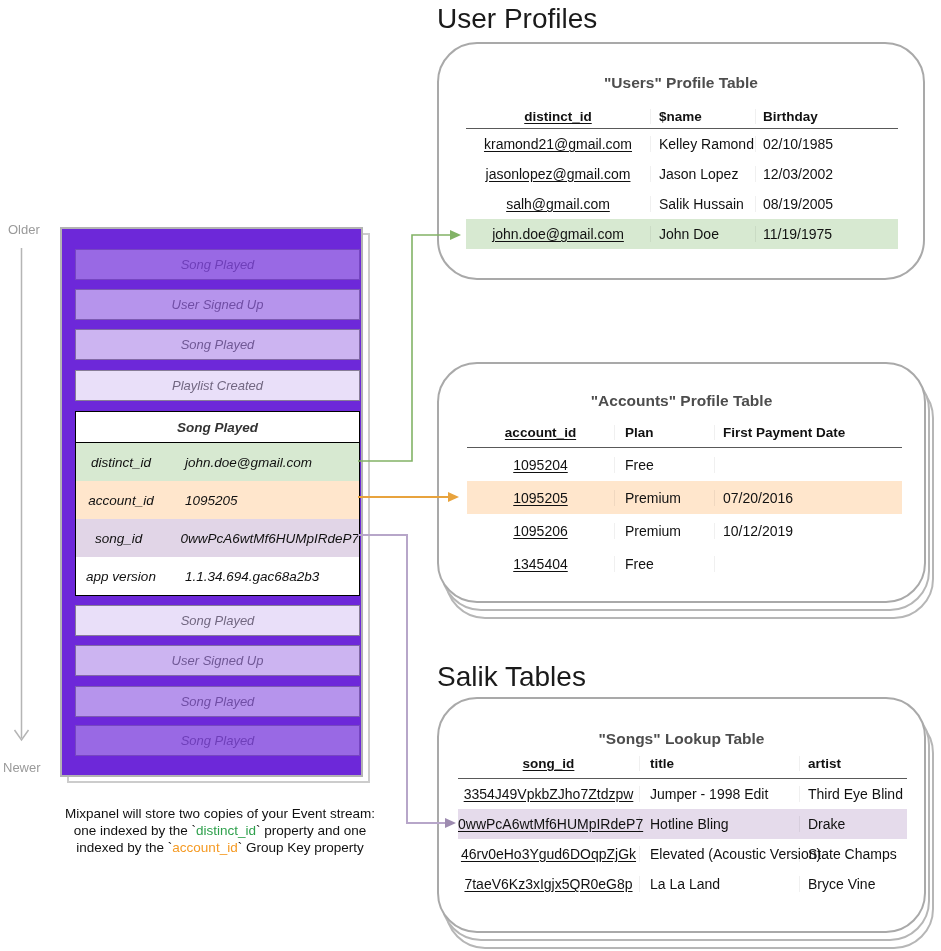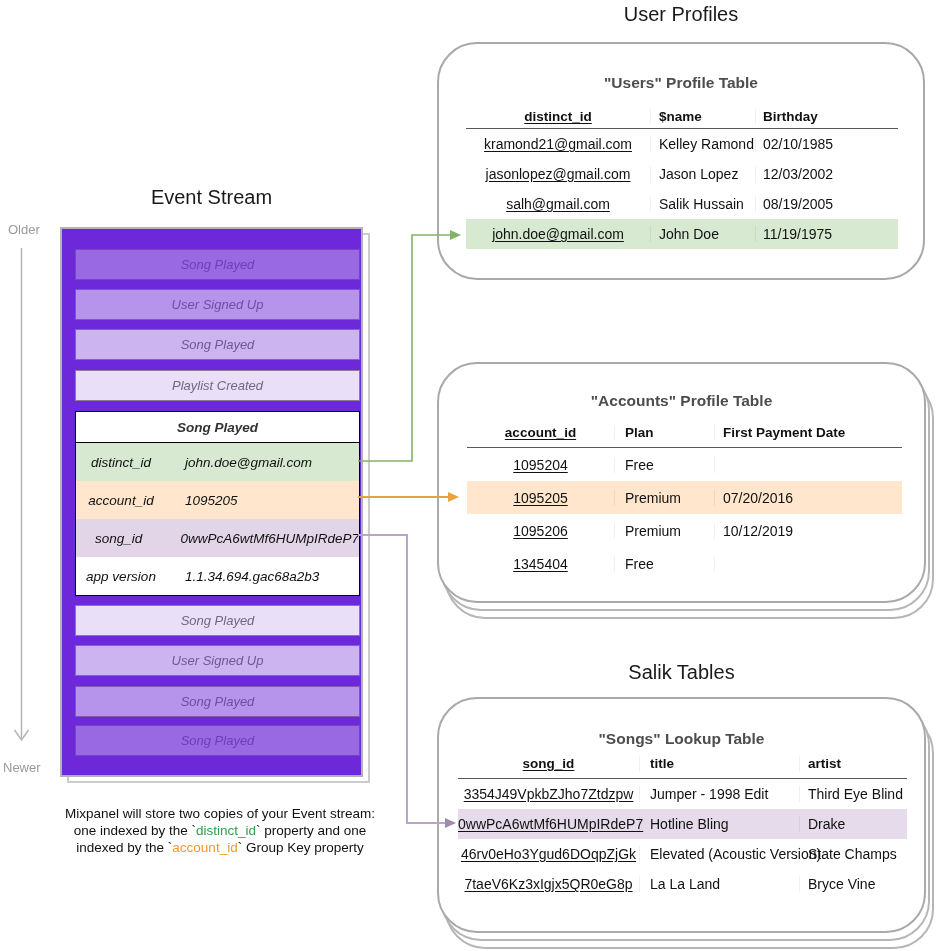--- a/index.html
+++ b/index.html
@@ -1,20 +1,20 @@
 <!DOCTYPE html>
 <html><head>
 <meta charset="utf-8">
 <style>
   html,body { margin:0; padding:0; background:#fff; }
   .canvas {
     position:relative; width:941px; height:951px; background:#fff;
     font-family:"Liberation Sans", sans-serif; color:#111; overflow:hidden;
   }
-  .section-title { position:absolute; text-align:center; font-size:20px; color:#1a1a1a; }
+  .section-title { position:absolute; font-size:28px; color:#1a1a1a; }
 
   
   .card, .card-layer {
     position:absolute; background:#fff; border:2px solid #a9a9a9;
     border-radius:40px; box-sizing:border-box;
   }
   .card-layer { border-color:#b6b6b6; }
   .table-title { position:absolute; text-align:center; font-weight:bold; font-size:15.5px; color:#4d4d4d; }
 
   .ptable { position:absolute; }
@@ -72,21 +72,20 @@
   .overlay { position:absolute; left:0; top:0; width:941px; height:951px; pointer-events:none; }
 </style>
 </head>
 <body>
 
 <div class="canvas">
 
   <div class="axis-label" style="left:8px; top:222px;">Older</div>
   <div class="axis-label" style="left:3px; top:760px;">Newer</div>
 
-  <div class="section-title" style="left:60px; top:186px; width:303px;">Event Stream</div>
   <div class="stream-shadow"></div>
   <div class="stream-main">
 
     <div class="evt f1" style="top:20px;">Song Played</div>
     <div class="evt f2" style="top:60px;">User Signed Up</div>
     <div class="evt f3" style="top:100px;">Song Played</div>
     <div class="evt f4" style="top:141px;">Playlist Created</div>
 
     <div class="expanded">
       <div class="exp-header">Song Played</div>

